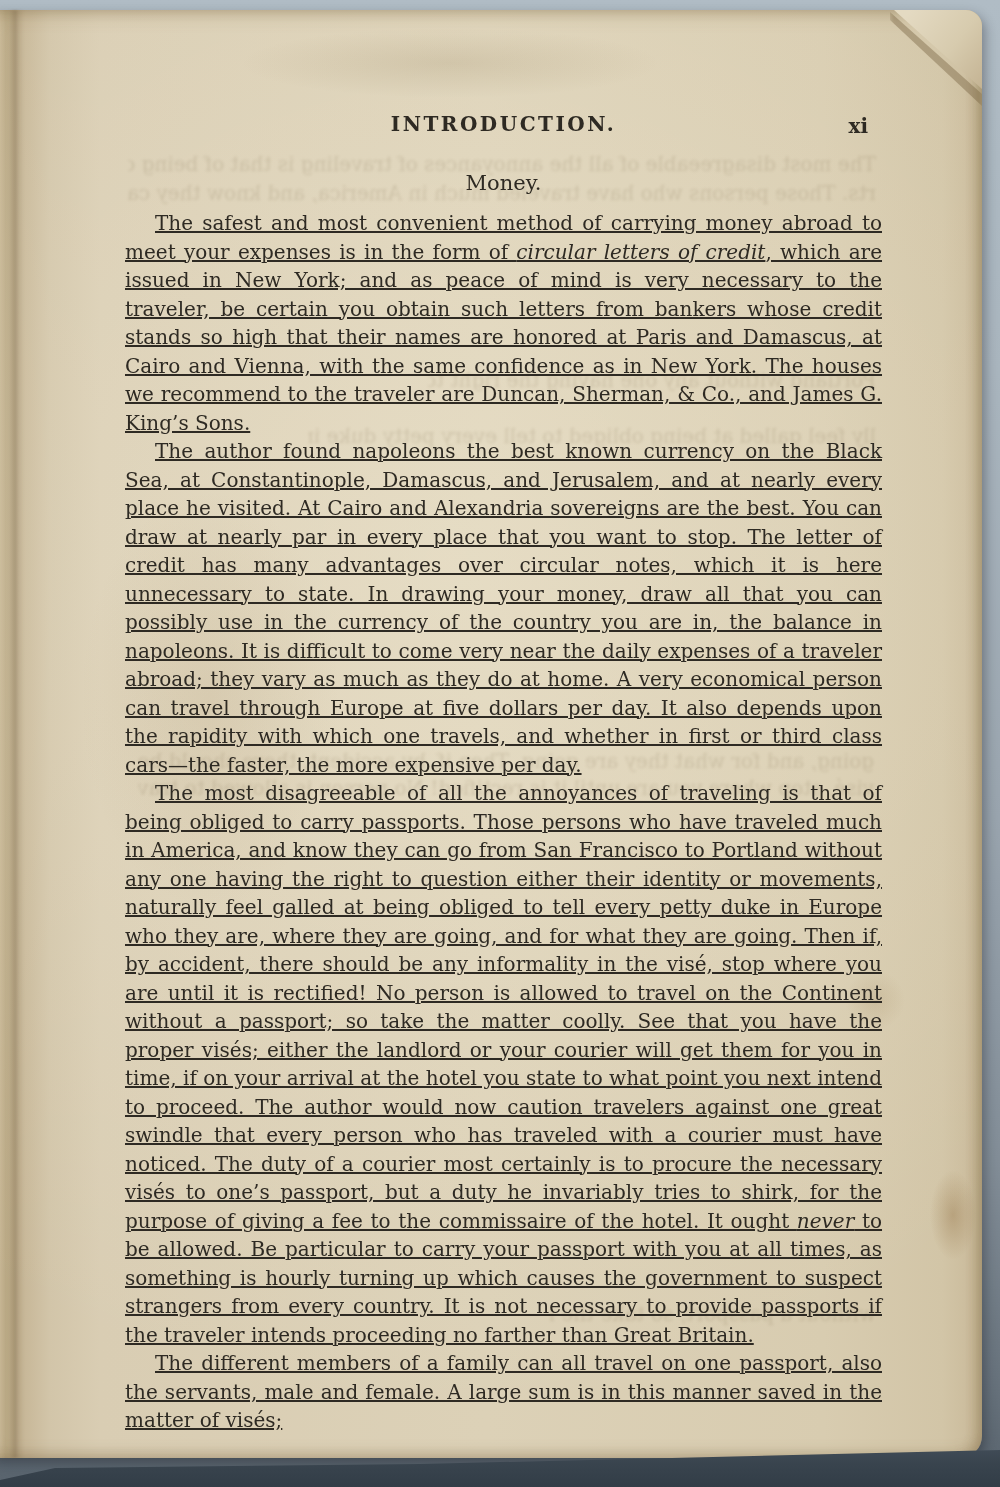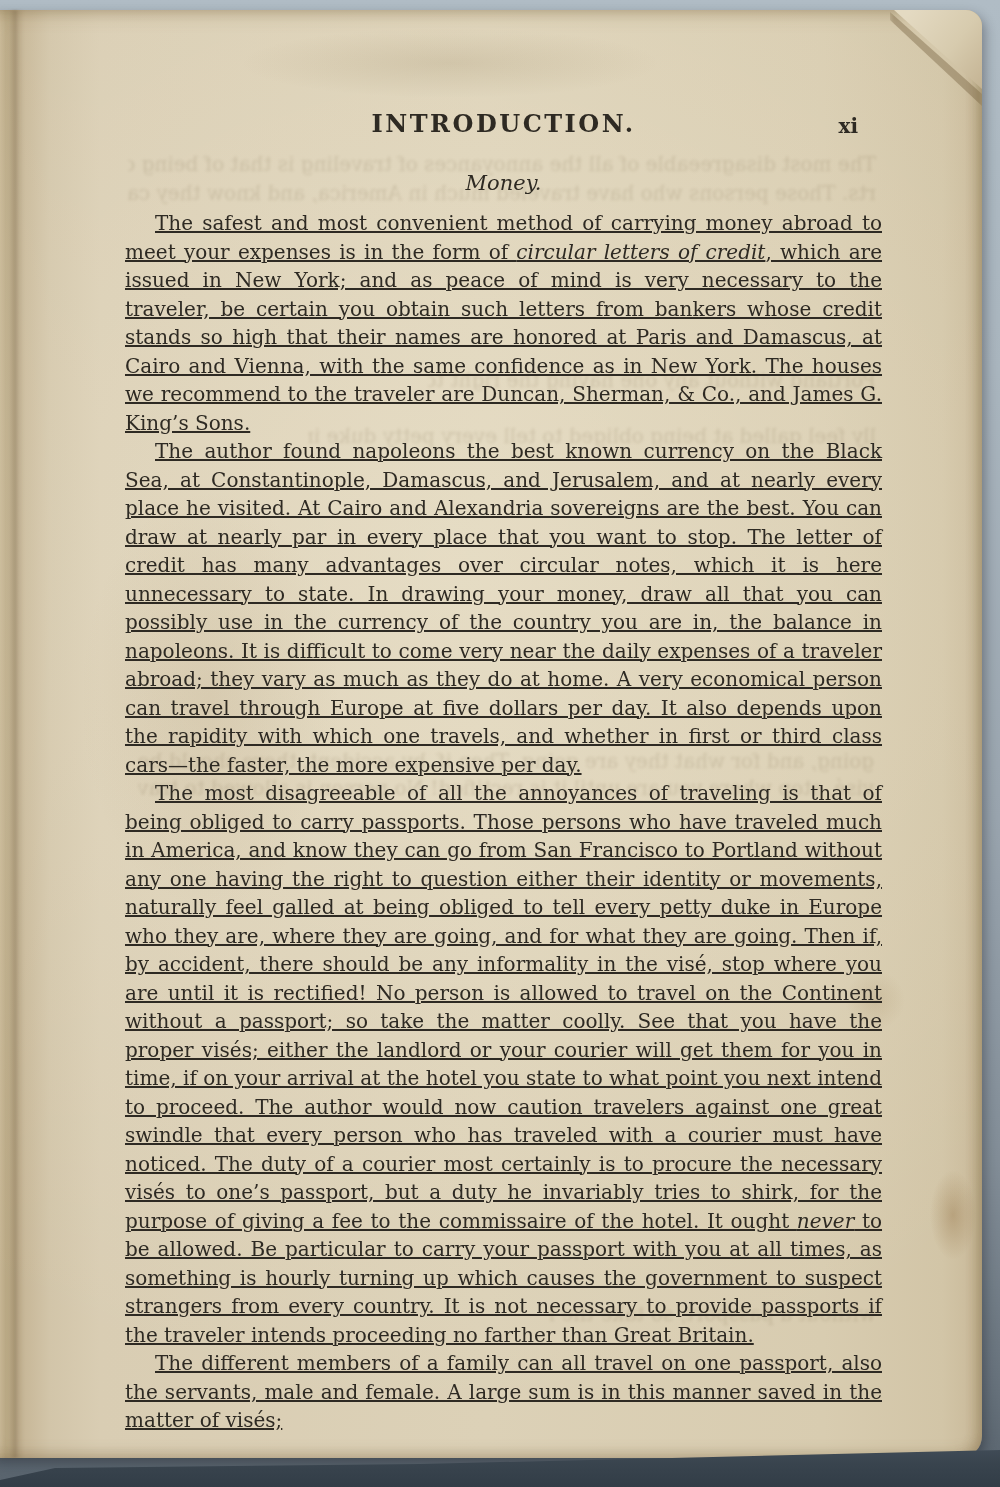--- a/index.html
+++ b/index.html
@@ -65,25 +65,25 @@
   .g5{left:148px;top:737px;width:736px;}
   .g6{left:148px;top:764px;width:736px;}
   .g7{left:560px;top:1290px;width:326px;}
   .content{
     position:absolute;left:135px;top:100px;width:757px;
     color:#2e2a23;font-size:20px;line-height:28.5px;text-align:justify;
   }
   .running-header{position:relative;height:34px;margin-bottom:6px;}
   .rh-title{
     position:absolute;left:50%;transform:translateX(-50%);top:0;
-    font-weight:bold;font-size:24px;letter-spacing:2.5px;white-space:nowrap;
+    font-weight:bold;font-size:20px;letter-spacing:2.5px;white-space:nowrap;
   }
-  .rh-page{position:absolute;right:24px;top:2px;font-weight:bold;font-size:20px;}
+  .rh-page{position:absolute;right:14px;top:2px;font-weight:bold;font-size:20px;}
   .section-heading{
-    text-align:center;font-style:italic;font-size:21px;line-height:27px;
+    text-align:center;font-size:21px;line-height:27px;
     margin:26px 0 12px 0;
   }
   .section-heading:nth-of-type(1){margin-top:26px;}
   p.para{margin:0;text-indent:30px;text-decoration:underline;}
   .it{font-style:italic;}
 </style>
 </head>
 <body>
 
 <div class="scene">

